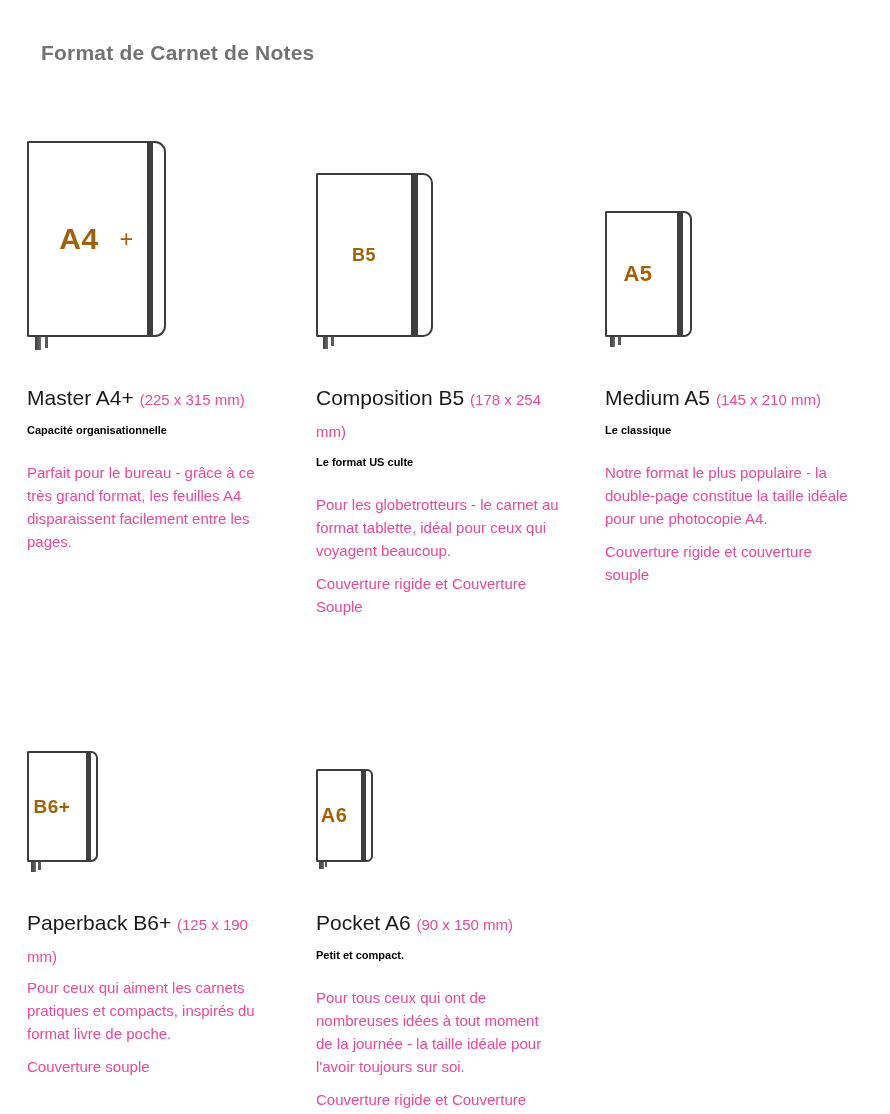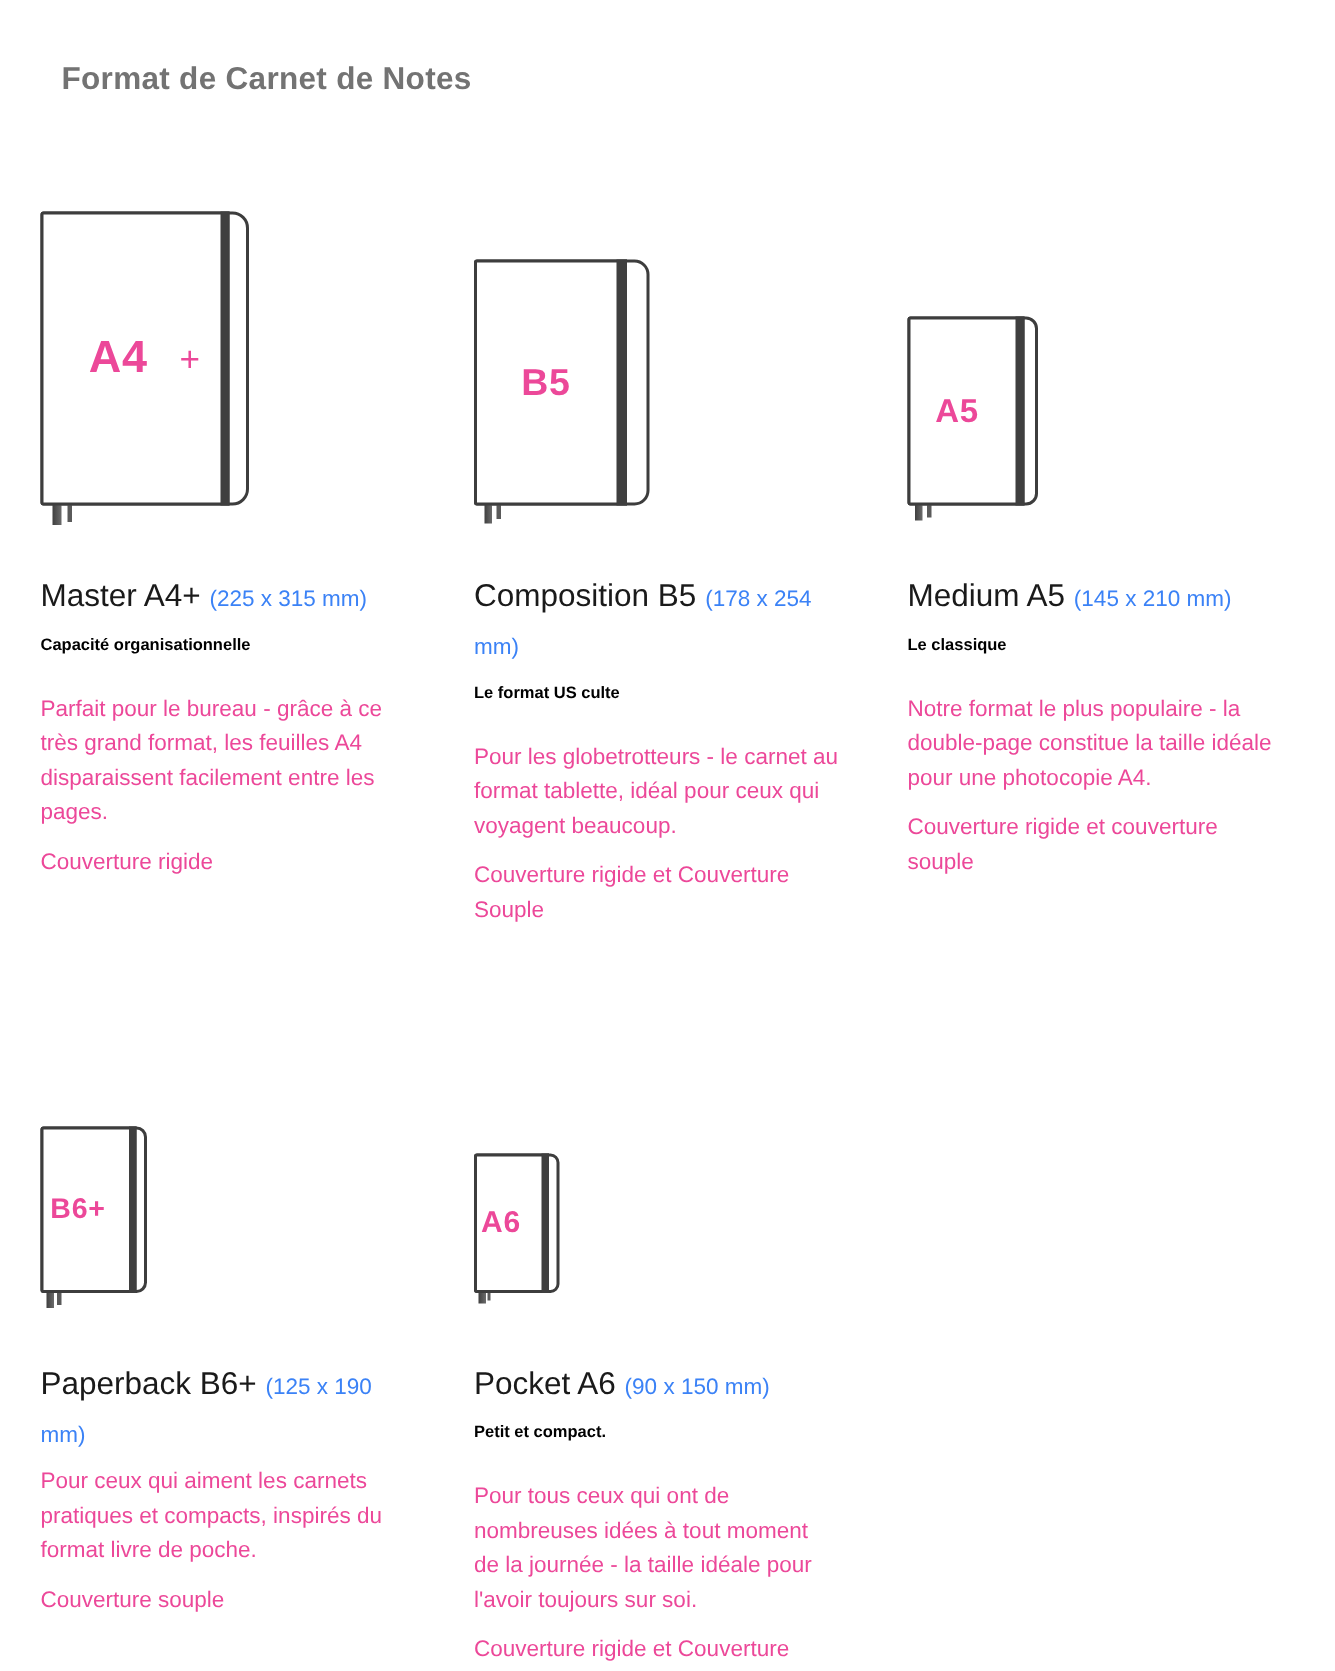--- a/index.html
+++ b/index.html
@@ -49,38 +49,38 @@
   .nb-front {
     position: absolute; top: 0; bottom: 0; left: 0;
     background: #ffffff;
     border: 2px solid #3d3d3d;
     border-radius: 2px 0 0 2px;
   }
   .nb-elastic { position: absolute; top: 0; bottom: 0; background: #3f3f3f; }
   .nb-label {
     position: absolute; top: 0; bottom: 0; left: 0; right: 0;
     display: flex; align-items: center; justify-content: center;
-    font-weight: 700; color: #ec4899; letter-spacing: 0.5px; gap: 20px;
+    font-weight: 700; color: #a16207; letter-spacing: 0.5px; gap: 20px;
   }
   .nb-label .plus { font-weight: 400; font-size: 0.78em; margin-left: 1px; }
 
   
   .nb-a4plus { width: 139px; height: 196px; }
   .nb-a4plus .nb-back  { border-radius: 2px 11px 11px 2px; }
   .nb-a4plus .nb-front { right: 13px; }
   .nb-a4plus .nb-elastic { right: 13px; width: 6px; }
   .nb-a4plus .nb-label { font-size: 30px; }
   .nb-a4plus .nb-ribbon-1 { left: 8px;  width: 6px; height: 15px; }
   .nb-a4plus .nb-ribbon-2 { left: 18px; width: 3px; height: 13px; }
   
   .nb-b5 { width: 117px; height: 164px; }
   .nb-b5 .nb-back  { border-radius: 2px 10px 10px 2px; }
   .nb-b5 .nb-front { right: 15px; }
   .nb-b5 .nb-elastic { right: 15px; width: 7px; }
-  .nb-b5 .nb-label { font-size: 25px; justify-content: center; }
+  .nb-b5 .nb-label { font-size: 18px; justify-content: center; }
   .nb-b5 .nb-ribbon-1 { left: 7px;  width: 5px; height: 14px; }
   .nb-b5 .nb-ribbon-2 { left: 15px; width: 3px; height: 11px; }
   
   .nb-a5 { width: 87px; height: 126px; }
   .nb-a5 .nb-back  { border-radius: 2px 8px 8px 2px; }
   .nb-a5 .nb-front { right: 9px; }
   .nb-a5 .nb-elastic { right: 9px; width: 6px; }
   .nb-a5 .nb-label { font-size: 22px; }
   .nb-a5 .nb-ribbon-1 { left: 5px;  width: 5px; height: 12px; }
   .nb-a5 .nb-ribbon-2 { left: 13px; width: 3px; height: 10px; }
@@ -102,21 +102,21 @@
   .nb-a6 .nb-ribbon-2 { left: 9px; width: 2px; height: 7px; }
 
   
   h3.format-heading {
     margin: 0 0 4px 0;
     font-size: 21px;
     line-height: 30px;
     font-weight: 400;
     color: #1a1a1a;
   }
-  h3.format-heading .format-size { font-size: 15px; color: #3b82f6; }
+  h3.format-heading .format-size { font-size: 15px; color: #ec4899; }
   .tagline {
     margin: 0 0 19px 0;
     font-size: 11px;
     line-height: 23px;
     font-weight: 700;
     color: #000000;
   }
   .desc, .covers {
     margin: 0 0 10px 0;
     font-size: 15px;
@@ -145,21 +145,20 @@
           <div class="nb-label">
               <span>A4</span>
               <span class="plus">+</span>
             </div>
         </div>
       </div>
       <div class="card-body">
         <h3 class="format-heading"><span class="format-name">Master A4+</span> <span class="format-size">(225 x 315 mm)</span></h3>
         <p class="tagline">Capacité organisationnelle</p>
         <p class="desc">Parfait pour le bureau - grâce à ce très grand format, les feuilles A4 disparaissent facilement entre les pages.</p>
-        <p class="covers">Couverture rigide</p>
       </div>
     </div>
 
     <div class="card">
       <div class="figure">
         <div class="notebook nb-b5">
           <div class="nb-back"></div>
           <div class="nb-ribbon nb-ribbon-1"></div>
           <div class="nb-ribbon nb-ribbon-2"></div>
           <div class="nb-front"></div>

